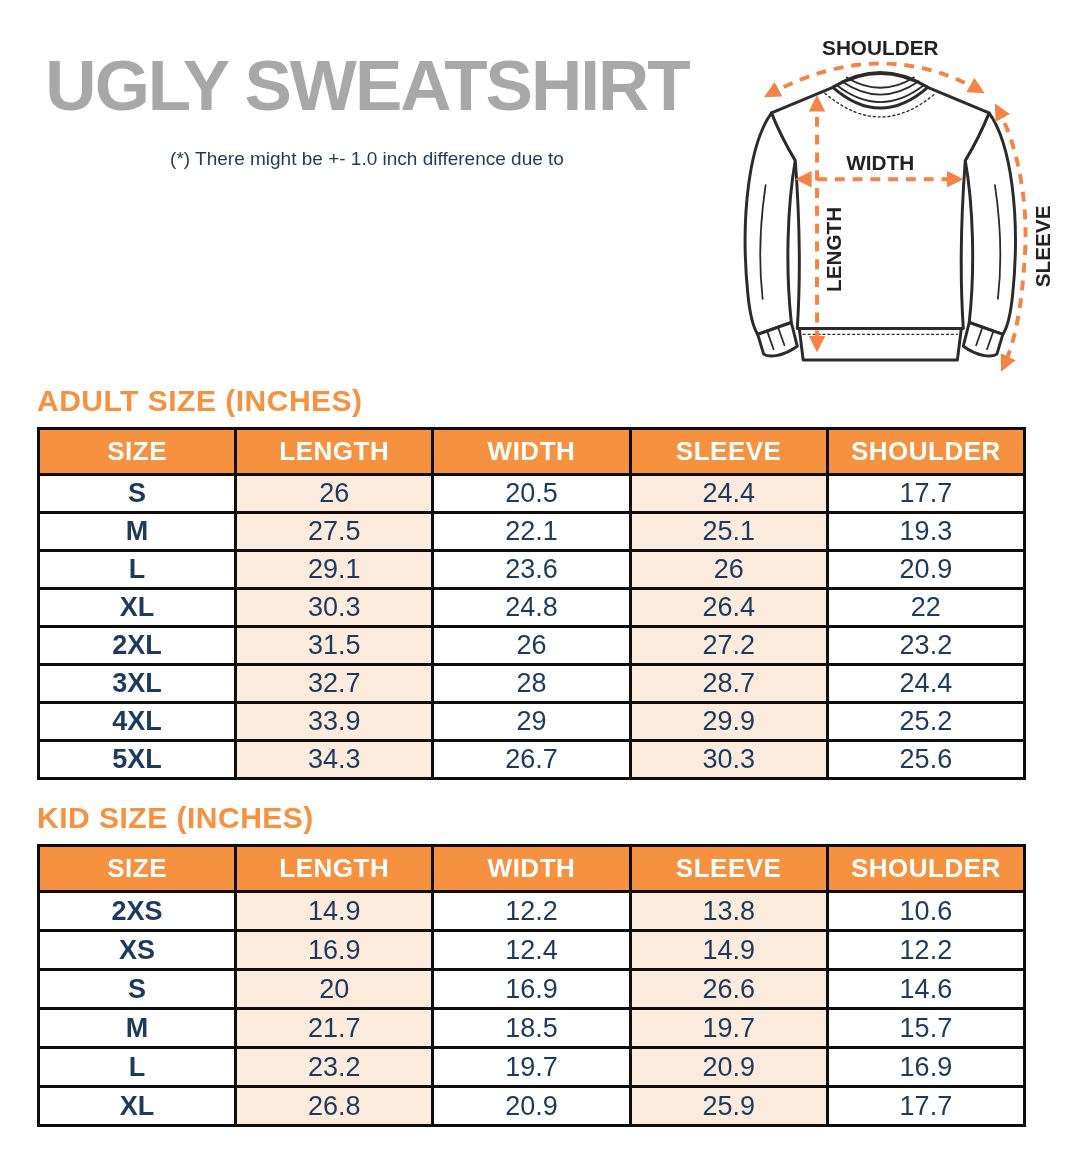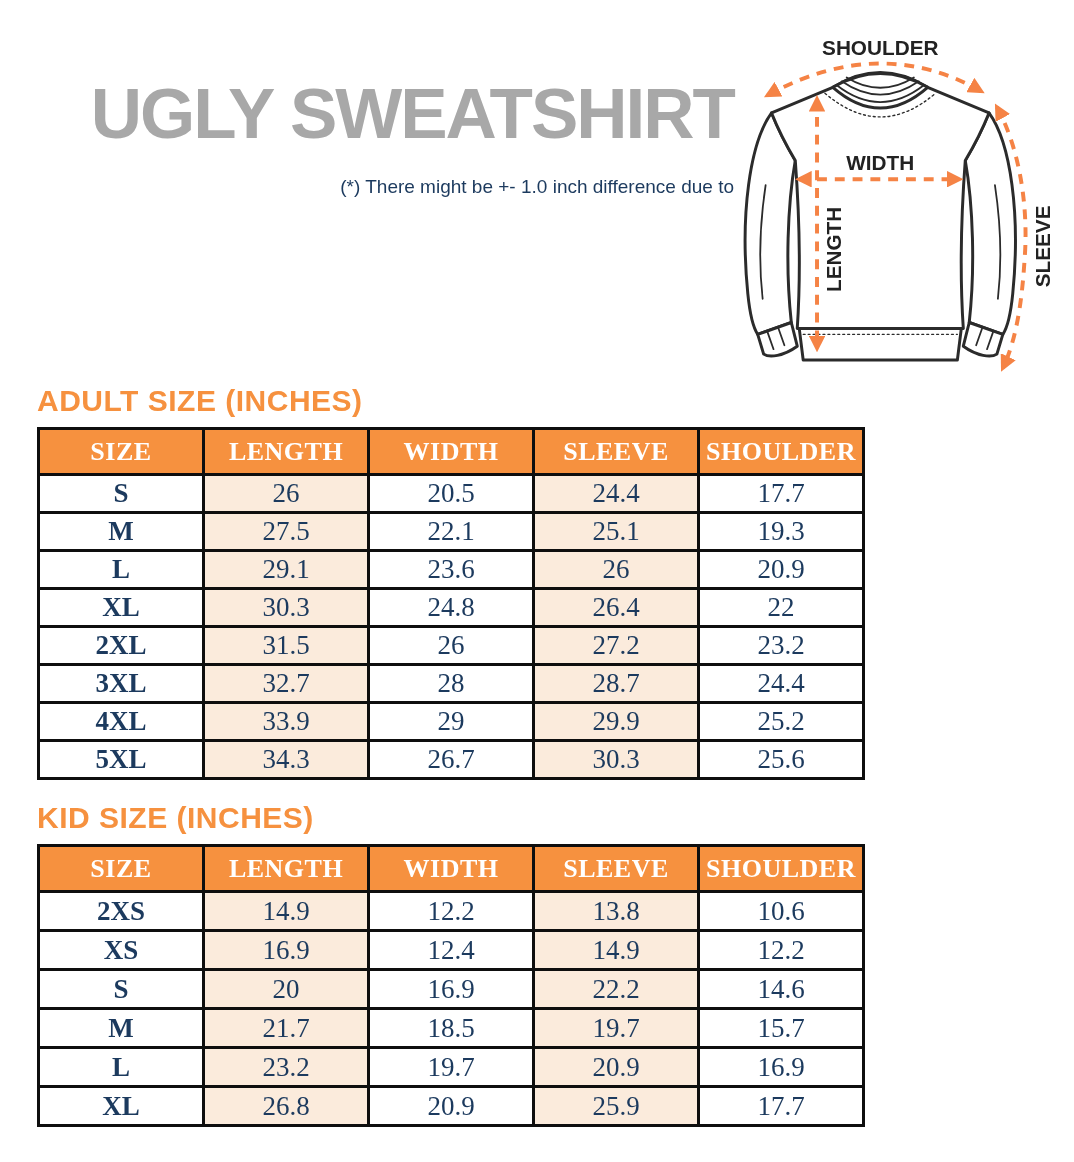--- a/index.html
+++ b/index.html
@@ -13,22 +13,22 @@
   }
 
   
   .hero {
     display: flex;
     width: 100%;
     height: 392px;
   }
   .title-block {
     width: 734px;
-    padding-top: 76px;
-    text-align: right;
+    padding-top: 48px;
+    text-align: center;
   }
   .main-title {
     color: #a8a8a8;
     font-size: 71px;
     font-weight: 800;
     letter-spacing: -2px;
     line-height: 1.08;
     white-space: nowrap;
   }
   .disclaimer {
@@ -50,27 +50,26 @@
     color: #f6913f;
     font-size: 30px;
     font-weight: 800;
     letter-spacing: 0.5px;
   }
   .adult-heading { margin-top: -8px; }
   .kid-heading   { margin-top: 21px; }
 
   
   table.size-table {
-    width: 828px;
+    width: 989px;
     margin-left: 37px;
     border-collapse: collapse;
     table-layout: fixed;
     font-size: 27px;
     color: #1c3a5e;
-    font-family: Liberation Serif, serif;
   }
   table.size-table th,
   table.size-table td {
     border: 3px solid #0e0e0e;
     text-align: center;
     vertical-align: middle;
   }
   table.size-table th {
     height: 46px;
     background: #f6913f;
@@ -248,21 +247,21 @@
         <td>XS</td>
         <td>16.9</td>
         <td>12.4</td>
         <td>14.9</td>
         <td>12.2</td>
       </tr>
       <tr>
         <td>S</td>
         <td>20</td>
         <td>16.9</td>
-        <td>22.2</td>
+        <td>26.6</td>
         <td>14.6</td>
       </tr>
       <tr>
         <td>M</td>
         <td>21.7</td>
         <td>18.5</td>
         <td>19.7</td>
         <td>15.7</td>
       </tr>
       <tr>

